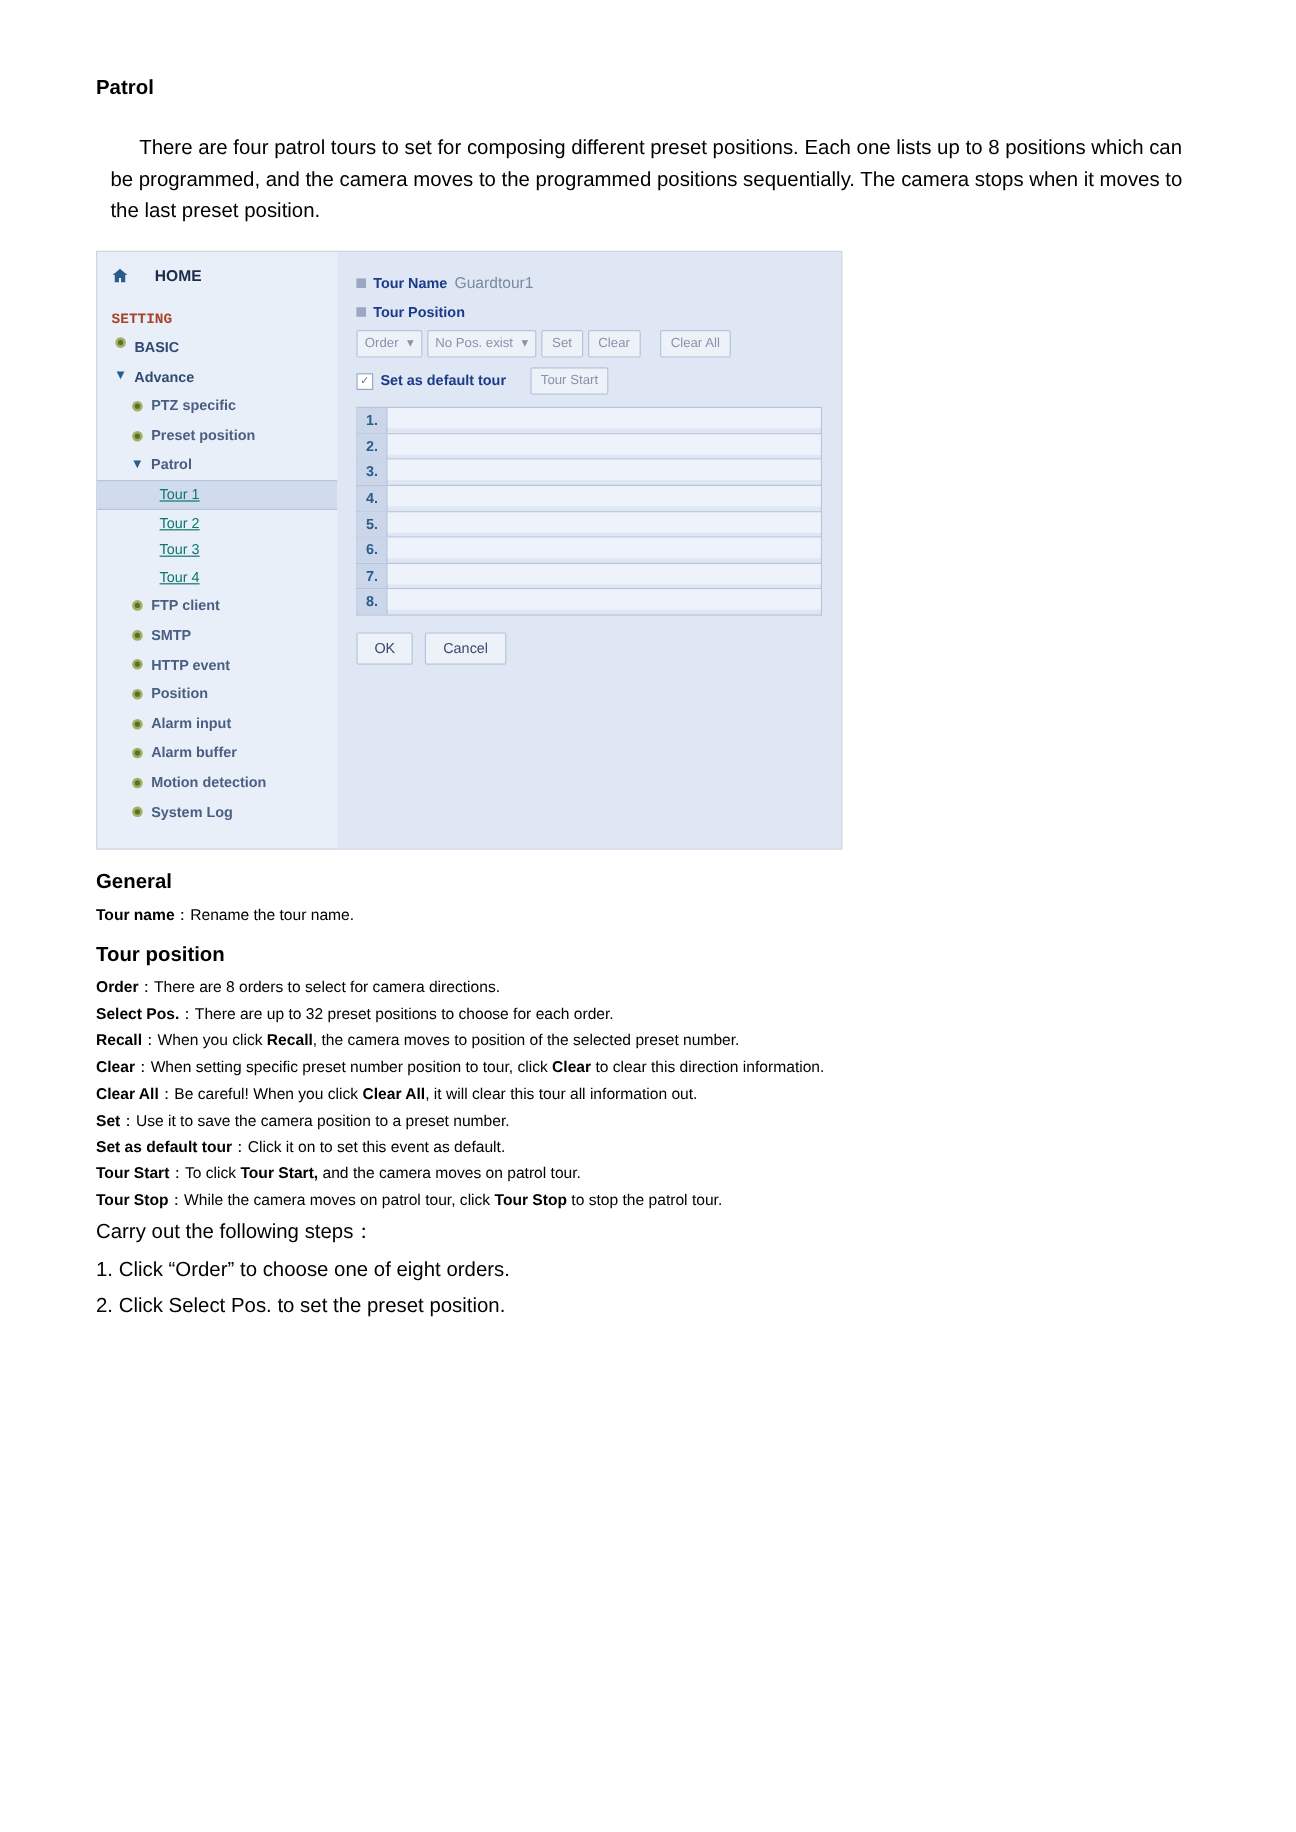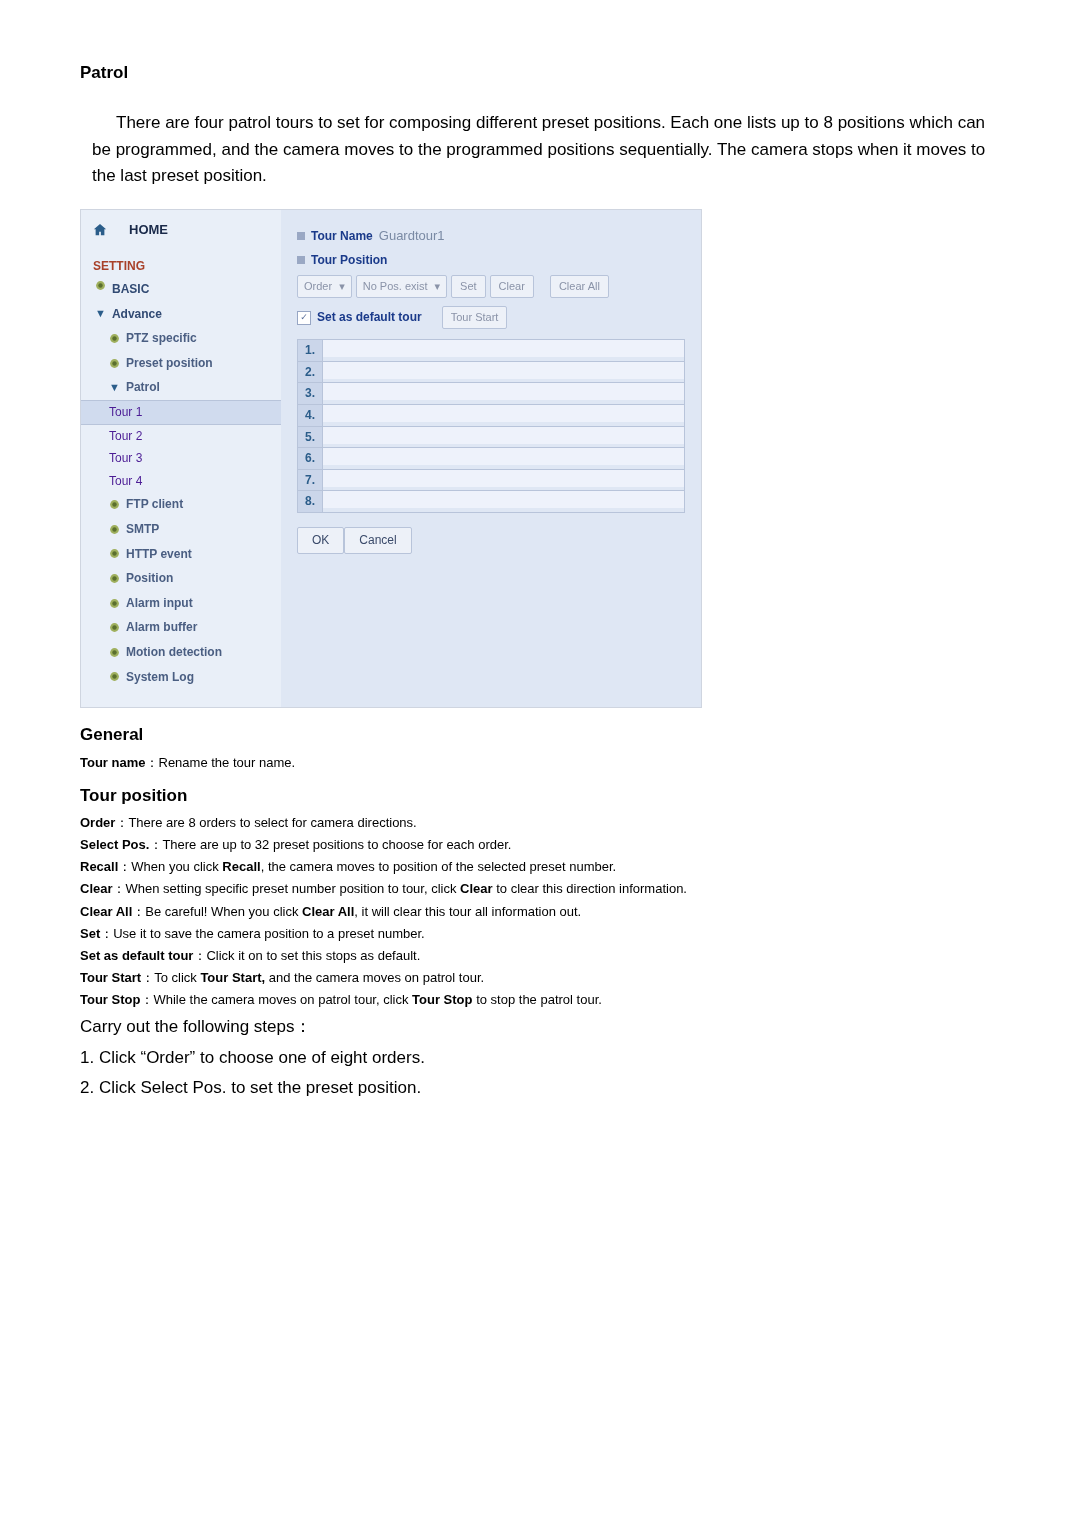--- a/index.html
+++ b/index.html
@@ -49,42 +49,44 @@
     font-weight: bold;
     color: #1a2a4a;
     font-size: 13px;
   }
   .home-row svg { width: 14px; height: 14px; }
   .setting-hdr {
     color: #a8412a;
     font-weight: bold;
     padding: 6px 12px 2px 12px;
     font-size: 12px;
+    font-family: Liberation Mono, monospace;
   }
   .nav-item {
     display: flex;
     gap: 6px;
     padding: 3px 0 3px 14px;
     color: #314a73;
     font-weight: bold;
     font-size: 12px;
   }
   .nav-sub {
     display: flex;
     align-items: center;
     gap: 6px;
     padding: 3px 0 3px 28px;
     color: #4a5e82;
     font-weight: bold;
     font-size: 12px;
   }
   .nav-tour {
-    padding: 2px 0 2px 28px;
-    color: #4c1d95;
-    font-size: 12px;
+    padding: 2px 0 2px 52px;
+    color: #0f766e;
+    font-size: 12px;
+    text-decoration: underline;
   }
   .nav-tour.active {
     background: #d0dbee;
     border-top: 1px solid #b8c4da;
     border-bottom: 1px solid #b8c4da;
   }
   .bullet { width:11px; height:11px; }
   .arrow-down { color:#2b5d8a; font-size:11px; }
   
   .field-row { display:flex; align-items:center; gap:6px; margin:4px 0;}
@@ -121,21 +123,21 @@
     width:24px;
     background:#cbd6ea;
     border-right:1px solid #b8c4da;
     text-align:center;
     font-size:12px;
     color:#2b5d8a;
     font-weight:bold;
     padding:1px 0;
   }
   .pos-cell { flex:1; background:#eef2fb; height:17px;}
-  .btn-row {display:flex; margin:4px 0 18px 0;}
+  .btn-row {display:flex; gap:10px; margin:4px 0 18px 0;}
   .btn {
     background:#edf1f8;
     border:1px solid #b8c4da;
     border-radius:2px;
     padding:3px 14px;
     font-size:12px;
     color:#3a4a6a;
   }
   
   .doc-h3 { font-weight:bold; margin:10px 0 4px 0; font-size:17px;}
@@ -342,21 +344,21 @@
 <p class="def-line">
   <span class="b">Clear</span><span class="colon">：</span><span>When setting specific preset number position to tour, click </span><span class="b">Clear</span><span> to clear this direction information.</span>
 </p>
 <p class="def-line">
   <span class="b">Clear All</span><span class="colon">：</span><span>Be careful! When you click </span><span class="b">Clear All</span><span>, it will clear this tour all information out.</span>
 </p>
 <p class="def-line">
   <span class="b">Set</span><span class="colon">：</span><span>Use it to save the camera position to a preset number.</span>
 </p>
 <p class="def-line">
-  <span class="b">Set as default tour</span><span class="colon">：</span><span>Click it on to set this stops as default.</span>
+  <span class="b">Set as default tour</span><span class="colon">：</span><span>Click it on to set this event as default.</span>
 </p>
 <p class="def-line">
   <span class="b">Tour Start</span><span class="colon">：</span><span>To click </span><span class="b">Tour Start,</span><span> and the camera moves on patrol tour.</span>
 </p>
 <p class="def-line">
   <span class="b">Tour Stop</span><span class="colon">：</span><span>While the camera moves on patrol tour, click </span><span class="b">Tour Stop</span><span> to stop the patrol tour.</span>
 </p>
 
 <p class="steps">Carry out the following steps：</p>
 <p class="steps">

